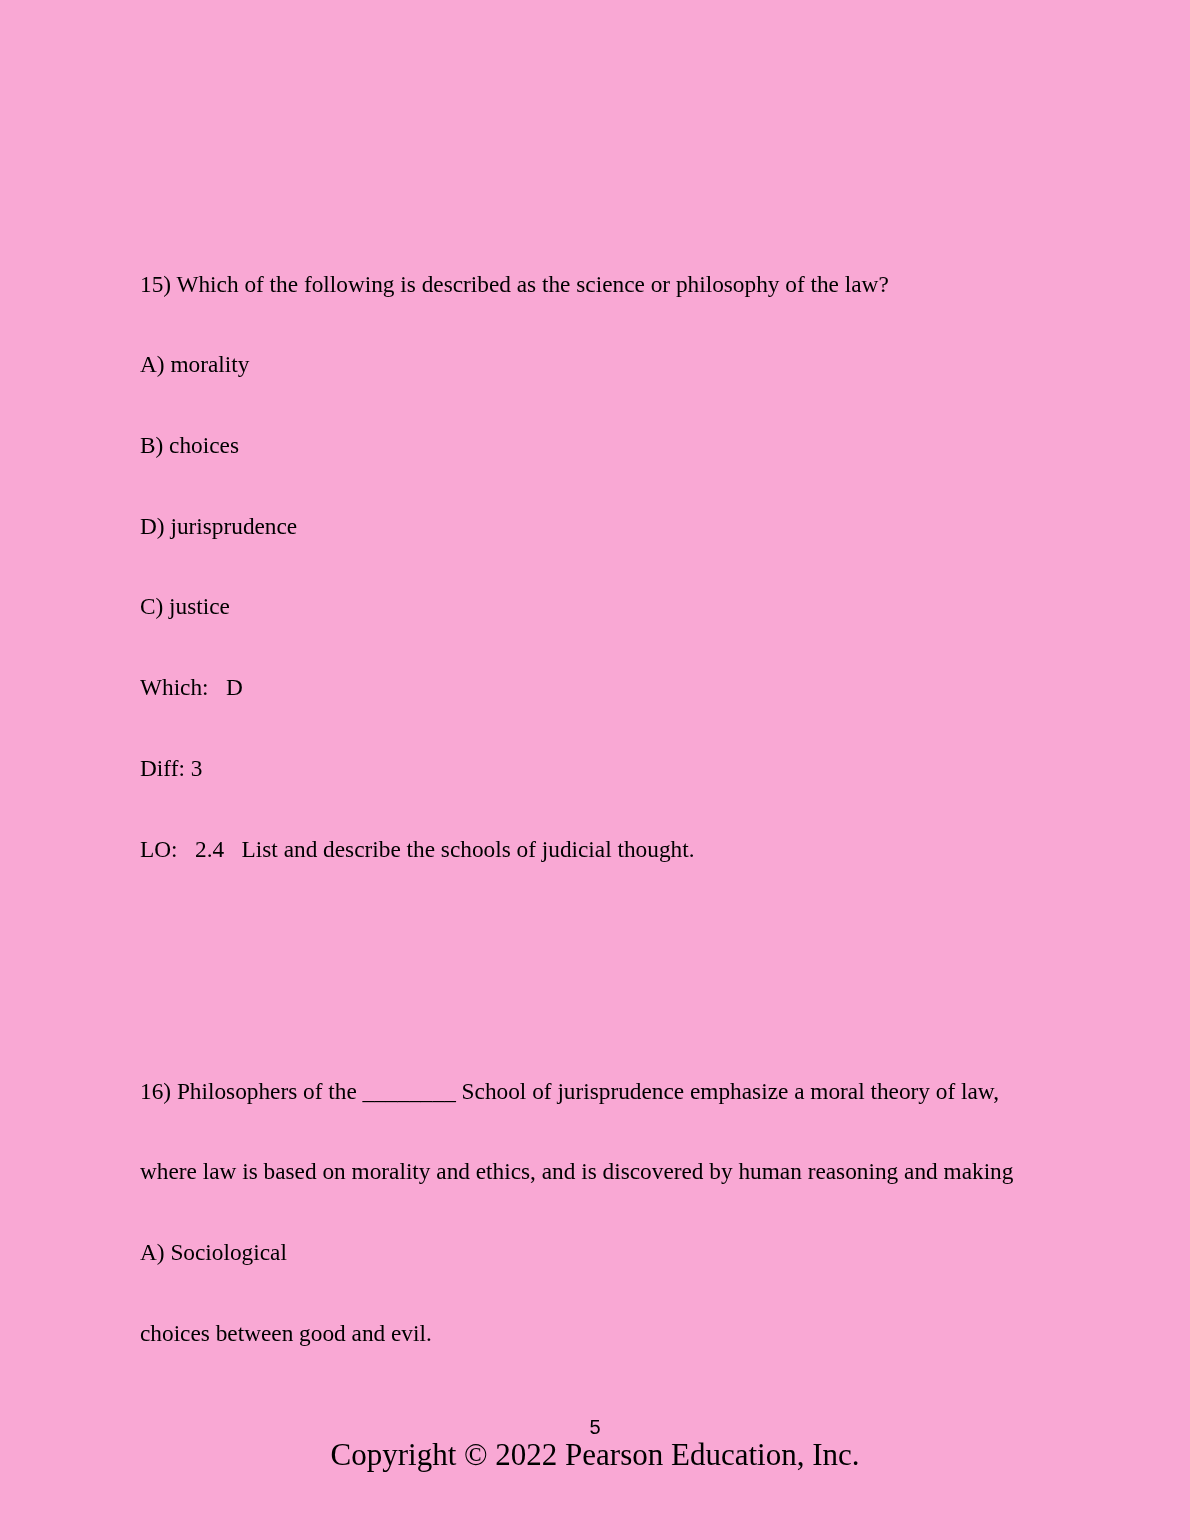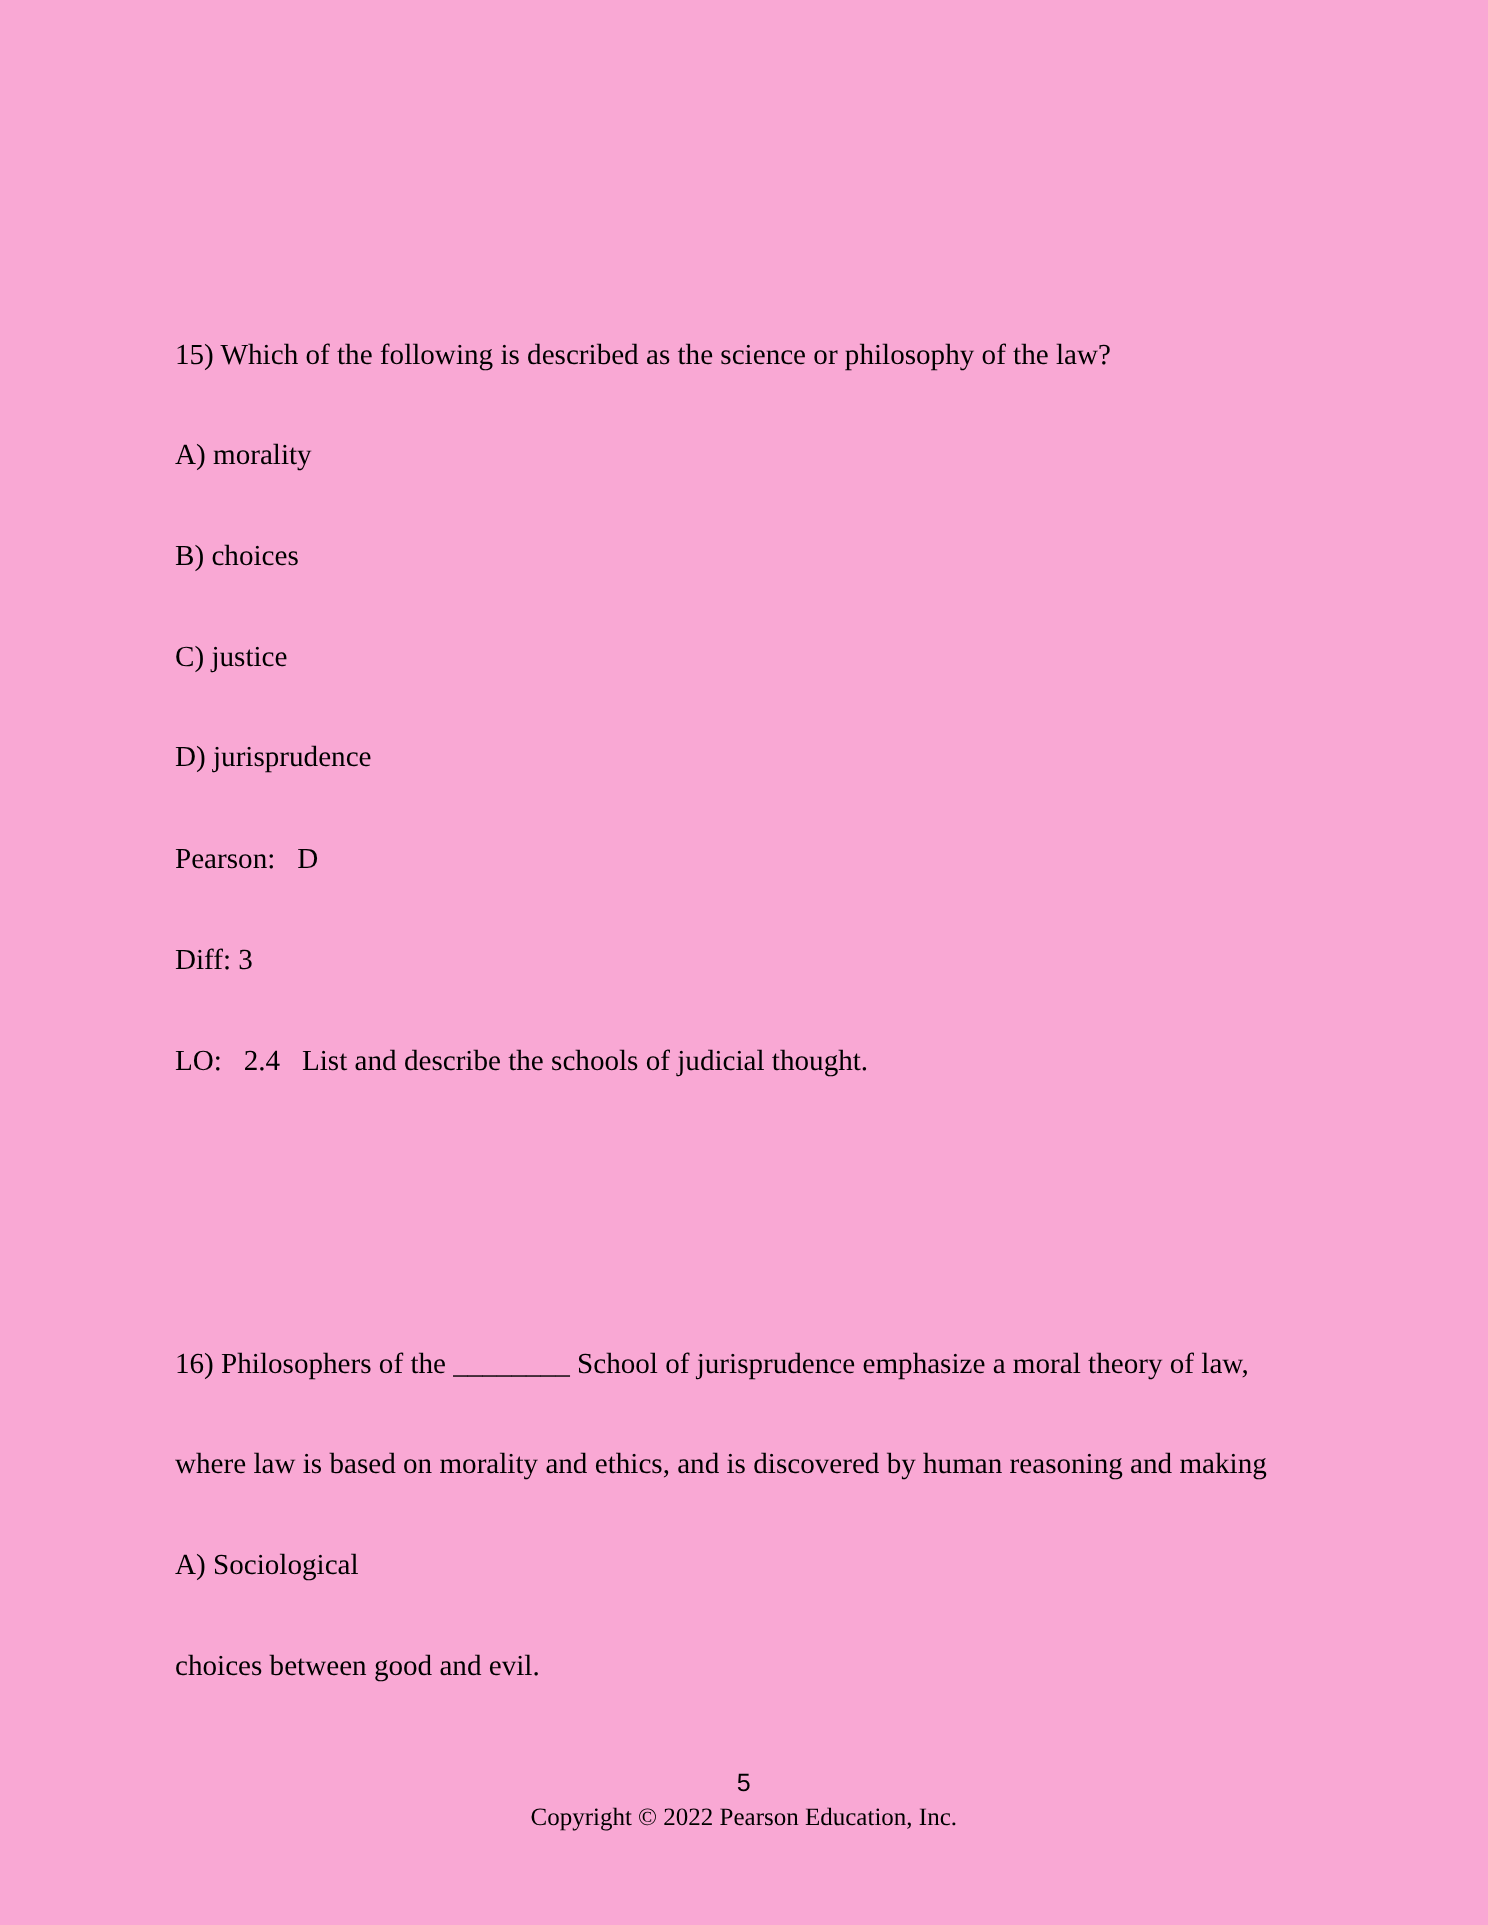--- a/index.html
+++ b/index.html
@@ -38,37 +38,37 @@
     width: 1190px;
     text-align: center;
   }
   .page-number {
     font-family: "Liberation Sans", sans-serif;
     font-size: 20px;
     line-height: 27px;
   }
   .copyright {
     font-family: "Liberation Serif", serif;
-    font-size: 20px;
+    font-size: 31px;
     line-height: 27px;
   }
 </style>
 </head>
 <body>
 
 <div class="page">
   <div class="content">
 
     <div class="question">
       <div class="line">15) Which of the following is described as the science or philosophy of the law?</div>
       <div class="line">A) morality</div>
       <div class="line">B) choices</div>
+      <div class="line">D) jurisprudence</div>
       <div class="line">C) justice</div>
-      <div class="line">D) jurisprudence</div>
-      <div class="line">Pearson:   D</div>
+      <div class="line">Which:   D</div>
       <div class="line">Diff: 3</div>
       <div class="line">LO:   2.4   List and describe the schools of judicial thought.</div>
     </div>
 
     <div class="question">
       <div class="line">16) Philosophers of the ________ School of jurisprudence emphasize a moral theory of law,</div>
       <div class="line">where law is based on morality and ethics, and is discovered by human reasoning and making</div>
       <div class="line">A) Sociological</div>
       <div class="line">choices between good and evil.</div>
       

